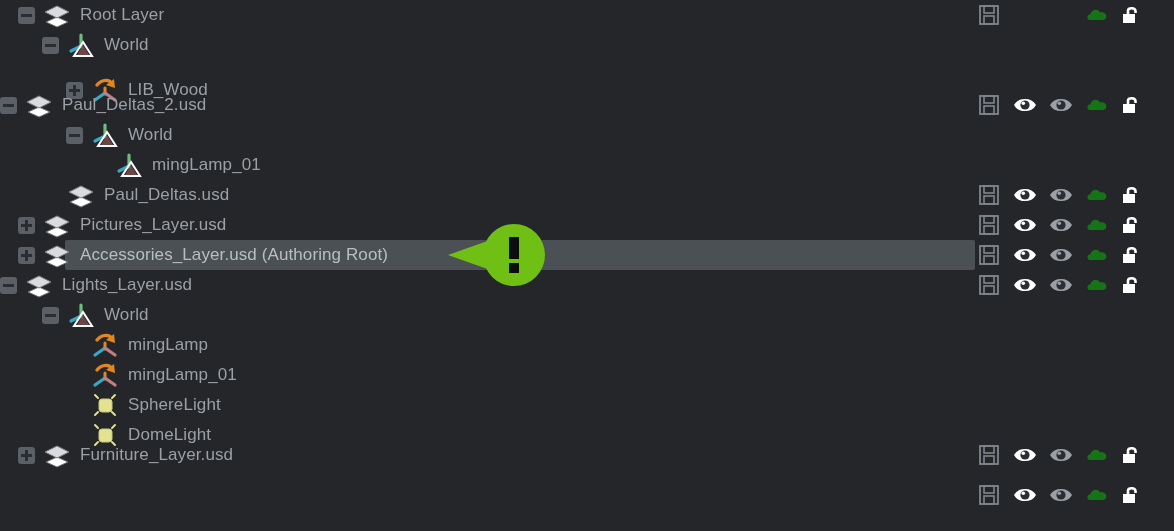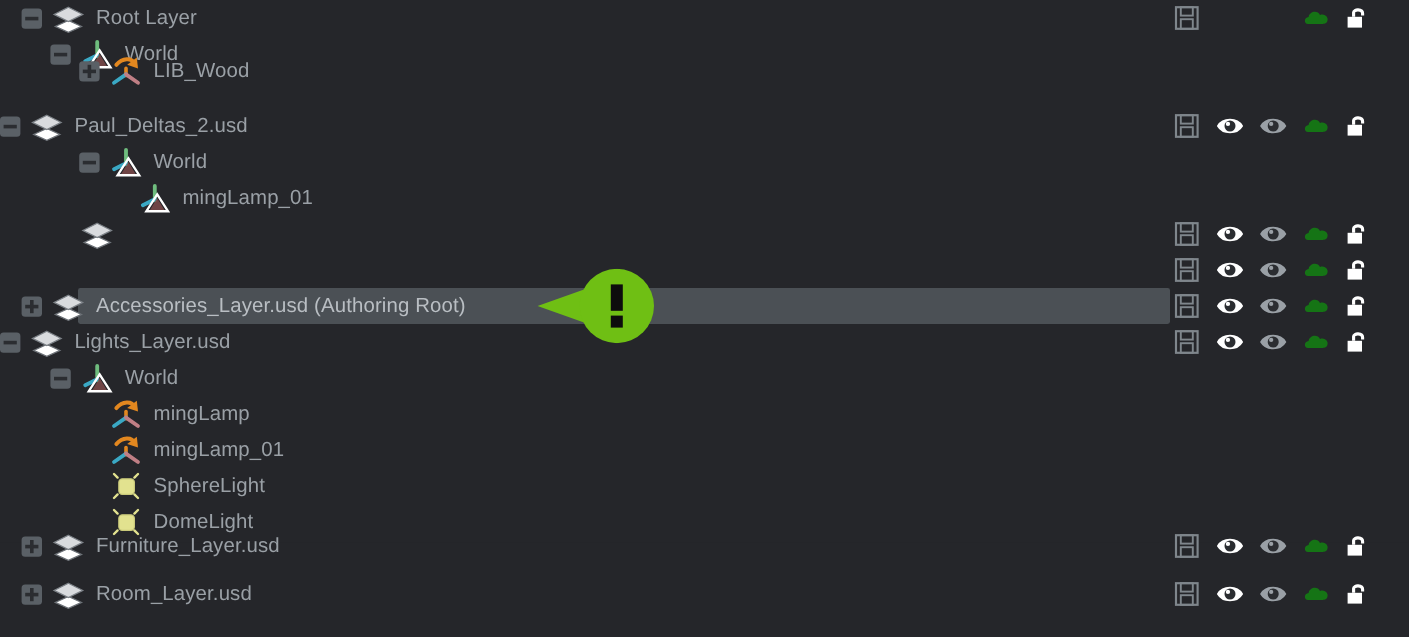--- a/index.html
+++ b/index.html
@@ -170,21 +170,21 @@
           <div class="toggle"></div>
           <span class="icn"><svg width="28" height="28" viewBox="0 0 28 28">
               <line x1="14" y1="4" x2="14" y2="16" stroke="#6fbd7e" stroke-width="3.2" stroke-linecap="round"></line>
               <line x1="4" y1="20" x2="14" y2="15" stroke="#3aa8c4" stroke-width="3.2" stroke-linecap="round"></line>
               <polygon points="16,11 25,25 7,25" fill="none" stroke="#ffffff" stroke-width="2"></polygon>
               <polygon points="16,14 22,24 10,24" fill="#7c4a4a" opacity="0.85"></polygon>
             </svg></span>
           <span class="label">World</span>
         </div>
       </div>
-      <div class="row" style="top:44px">
+      <div class="row" style="top:75px">
         <div class="rowmain" style="padding-left:66px">
           <div class="toggle plus"></div>
           <span class="icn"><svg width="28" height="28" viewBox="0 0 28 28">
               <path d="M6 9 C11 3, 19 3, 21 8" fill="none" stroke="#e2871f" stroke-width="3.4" stroke-linecap="round"></path>
               <polygon points="23,3 24,12 15,9" fill="#e2871f"></polygon>
               <line x1="14" y1="12" x2="14" y2="18" stroke="#e2871f" stroke-width="3" stroke-linecap="round"></line>
               <line x1="4" y1="24" x2="14" y2="17" stroke="#3aa8c4" stroke-width="3.2" stroke-linecap="round"></line>
               <line x1="24" y1="24" x2="14" y2="17" stroke="#c07f85" stroke-width="3.2" stroke-linecap="round"></line>
             </svg></span>
           <span class="label">LIB_Wood</span>
@@ -258,20 +258,21 @@
           <span class="label">mingLamp_01</span>
         </div>
       </div>
       <div class="row" style="top:180px">
         <div class="rowmain" style="padding-left:42px">
           <div class="toggle empty"></div>
           <span class="icn"><svg width="28" height="28" viewBox="0 0 28 28">
               <polygon points="14,16 25,21 14,26 3,21" fill="#ffffff" stroke="#6b7076" stroke-width="1"></polygon>
               <polygon points="14,5 26,11 14,17 2,11" fill="#d9dbde" stroke="#7b8086" stroke-width="1"></polygon>
             </svg></span>
+          <span class="label">Paul_Deltas.usd</span>
         </div>
         <div class="iconcol" style="left:975px">
           <span class="slot">
             <span class="icn"><svg width="24" height="24" viewBox="0 0 24 24">
                 <rect x="3" y="3" width="18" height="18" fill="none" stroke="#7f868c" stroke-width="1.8"></rect>
                 <rect x="7" y="3" width="10" height="7" fill="none" stroke="#7f868c" stroke-width="1.6"></rect>
                 <rect x="7" y="13" width="10" height="8" fill="none" stroke="#7f868c" stroke-width="1.6"></rect>
               </svg></span>
           </span>
           <span class="slot">
@@ -295,20 +296,28 @@
           </span>
           <span class="slot">
             <span class="icn"><svg width="24" height="24" viewBox="0 0 24 24">
                 <path d="M7 11 L7 7.5 C7 4.4, 14.5 4.4, 14.5 8.2 L14.5 10" fill="none" stroke="#ffffff" stroke-width="2.6"></path>
                 <rect x="2" y="11" width="12" height="9" fill="#ffffff"></rect>
               </svg></span>
           </span>
         </div>
       </div>
       <div class="row" style="top:210px">
+        <div class="rowmain" style="padding-left:18px">
+          <div class="toggle plus"></div>
+          <span class="icn"><svg width="28" height="28" viewBox="0 0 28 28">
+              <polygon points="14,16 25,21 14,26 3,21" fill="#ffffff" stroke="#6b7076" stroke-width="1"></polygon>
+              <polygon points="14,5 26,11 14,17 2,11" fill="#d9dbde" stroke="#7b8086" stroke-width="1"></polygon>
+            </svg></span>
+          <span class="label">Pictures_Layer.usd</span>
+        </div>
         <div class="iconcol" style="left:975px">
           <span class="slot">
             <span class="icn"><svg width="24" height="24" viewBox="0 0 24 24">
                 <rect x="3" y="3" width="18" height="18" fill="none" stroke="#7f868c" stroke-width="1.8"></rect>
                 <rect x="7" y="3" width="10" height="7" fill="none" stroke="#7f868c" stroke-width="1.6"></rect>
                 <rect x="7" y="13" width="10" height="8" fill="none" stroke="#7f868c" stroke-width="1.6"></rect>
               </svg></span>
           </span>
           <span class="slot">
             <span class="icn"><svg width="24" height="24" viewBox="0 0 24 24">
@@ -528,28 +537,20 @@
           </span>
           <span class="slot">
             <span class="icn"><svg width="24" height="24" viewBox="0 0 24 24">
                 <path d="M7 11 L7 7.5 C7 4.4, 14.5 4.4, 14.5 8.2 L14.5 10" fill="none" stroke="#ffffff" stroke-width="2.6"></path>
                 <rect x="2" y="11" width="12" height="9" fill="#ffffff"></rect>
               </svg></span>
           </span>
         </div>
       </div>
       <div class="row" style="top:480px">
-        <div class="rowmain" style="padding-left:18px">
-          <div class="toggle plus"></div>
-          <span class="icn"><svg width="28" height="28" viewBox="0 0 28 28">
-              <polygon points="14,16 25,21 14,26 3,21" fill="#ffffff" stroke="#6b7076" stroke-width="1"></polygon>
-              <polygon points="14,5 26,11 14,17 2,11" fill="#d9dbde" stroke="#7b8086" stroke-width="1"></polygon>
-            </svg></span>
-          <span class="label">Room_Layer.usd</span>
-        </div>
         <div class="iconcol" style="left:975px">
           <span class="slot">
             <span class="icn"><svg width="24" height="24" viewBox="0 0 24 24">
                 <rect x="3" y="3" width="18" height="18" fill="none" stroke="#7f868c" stroke-width="1.8"></rect>
                 <rect x="7" y="3" width="10" height="7" fill="none" stroke="#7f868c" stroke-width="1.6"></rect>
                 <rect x="7" y="13" width="10" height="8" fill="none" stroke="#7f868c" stroke-width="1.6"></rect>
               </svg></span>
           </span>
           <span class="slot">
             <span class="icn"><svg width="24" height="24" viewBox="0 0 24 24">

